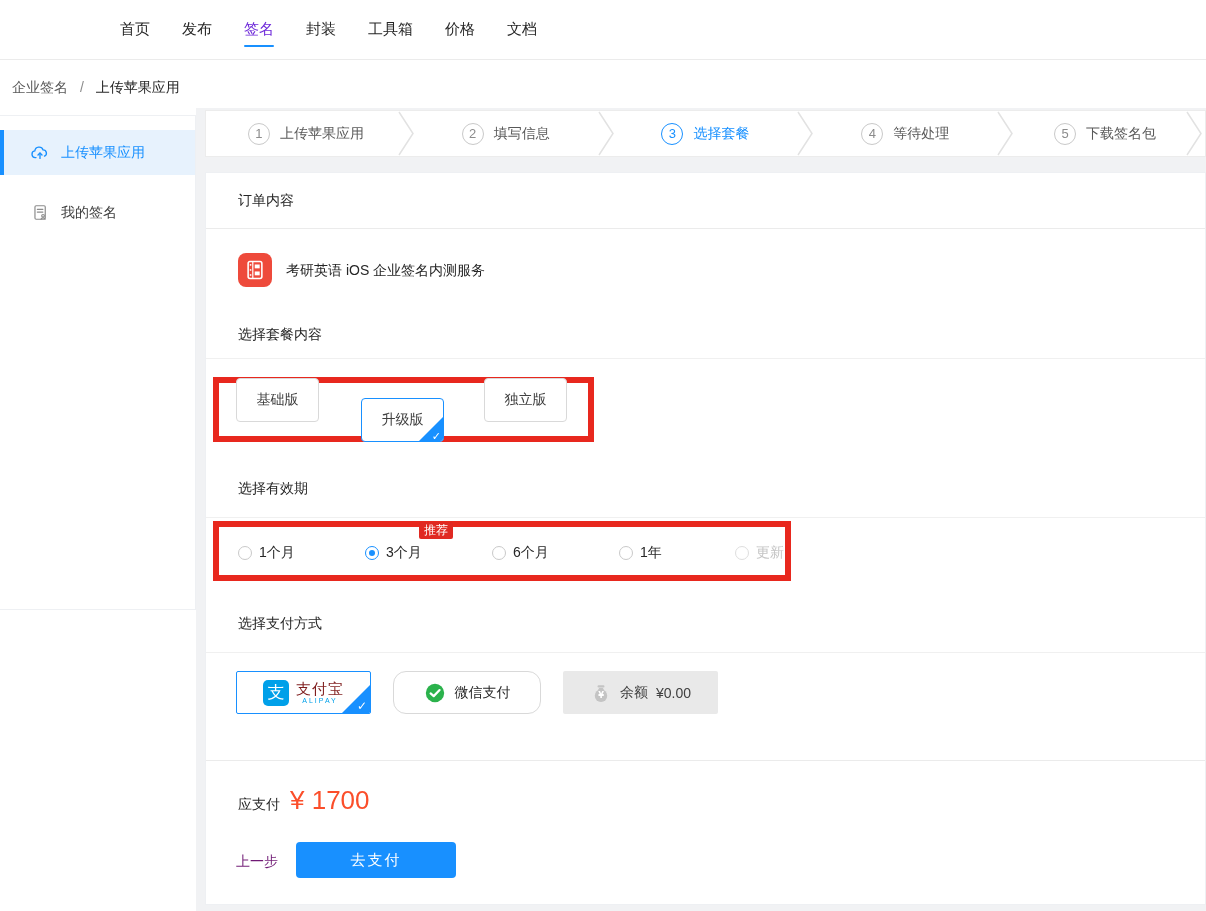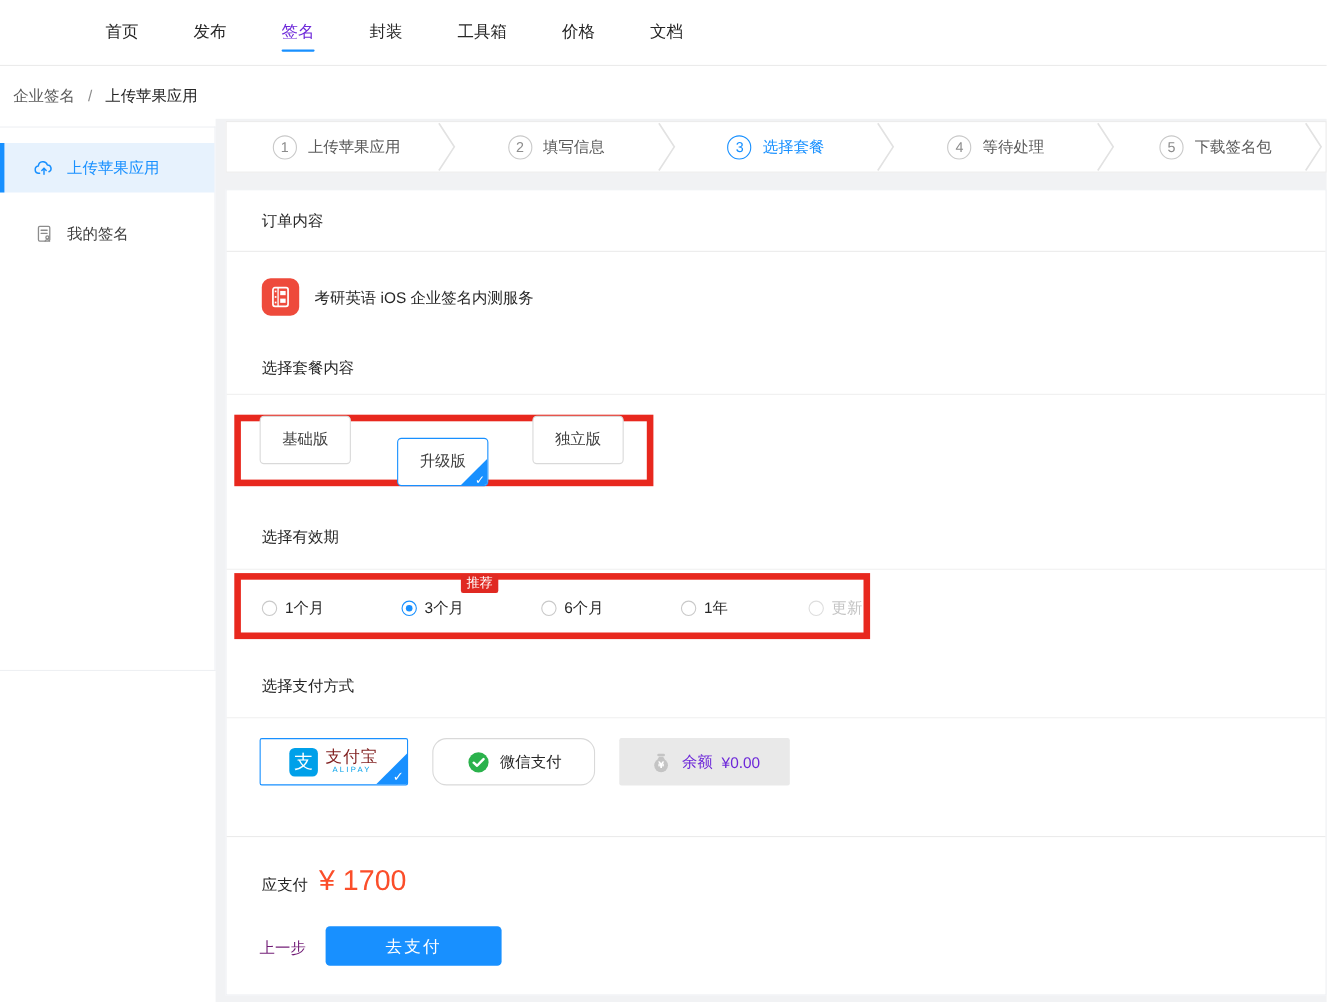--- a/index.html
+++ b/index.html
@@ -2,21 +2,21 @@
 <html><head>
 <meta charset="utf-8">
 <style>
   * { margin:0; padding:0; box-sizing:border-box; }
   html,body { width:1206px; height:911px; overflow:hidden; background:#fff;
     font-family:"Liberation Sans","DejaVu Sans",sans-serif; color:#262626; }
 
   
   .topnav { position:absolute; left:0; top:0; width:1206px; height:60px;
     background:#fff; border-bottom:1px solid #ebebeb; display:flex;
-    align-items:center; padding-left:96px; gap:50px; z-index:30; }
+    align-items:center; padding-left:120px; gap:32px; z-index:30; }
   .nav-item { position:relative; font-size:15px; color:#262626; cursor:pointer;
     height:60px; display:flex; align-items:center; }
   .nav-item.active { color:#6d28d9; }
   .nav-item.active::after { content:""; position:absolute; left:0; right:0;
     bottom:13px; height:2px; background:#1890ff; border-radius:1px; }
 
   
   .breadcrumb { position:absolute; left:12px; top:79px; font-size:14px; z-index:30; }
   .breadcrumb .parent { color:#595959; cursor:pointer; }
   .breadcrumb .sep { color:#8c8c8c; margin:0 8px; }
@@ -103,21 +103,21 @@
     color:#9b9b9b; gap:8px; cursor:default; }
   .ali-logo { width:26px; height:26px; background:#00a0e9; border-radius:5px;
     color:#fff; font-size:17px; display:flex; align-items:center; justify-content:center; }
   .ali-text { display:flex; flex-direction:column; align-items:center; }
   .ali-name { color:#7f1d1d; font-size:15px; line-height:16px; letter-spacing:1px; }
   .ali-sub { color:#00a0e9; font-size:7px; line-height:8px; letter-spacing:2px; }
   .ali-corner { position:absolute; right:0; bottom:0; width:0; height:0;
     border-bottom:28px solid #1890ff; border-left:28px solid transparent; }
   .ali-check { position:absolute; right:3px; bottom:0; color:#fff; font-size:12px; }
   .wx-label { font-size:14px; color:#262626; }
-  .bal-text { font-size:14px; color:#6d28d9; }
+  .bal-text { font-size:14px; color:#404040; }
 
   .pay-line { position:absolute; left:32px; top:24px; display:flex;
     align-items:baseline; gap:10px; }
   .pay-label { font-size:14px; color:#262626; }
   .pay-amount { font-size:26px; color:#fb4e2a; }
   .prev-link { position:absolute; left:30px; top:92px; font-size:14px; color:#701a75;
     cursor:pointer; }
   .pay-go { position:absolute; left:90px; top:81px; width:160px; height:36px;
     background:#1890ff; border:none; border-radius:4px; color:#fff; font-size:15px;
     letter-spacing:2px; cursor:pointer;

